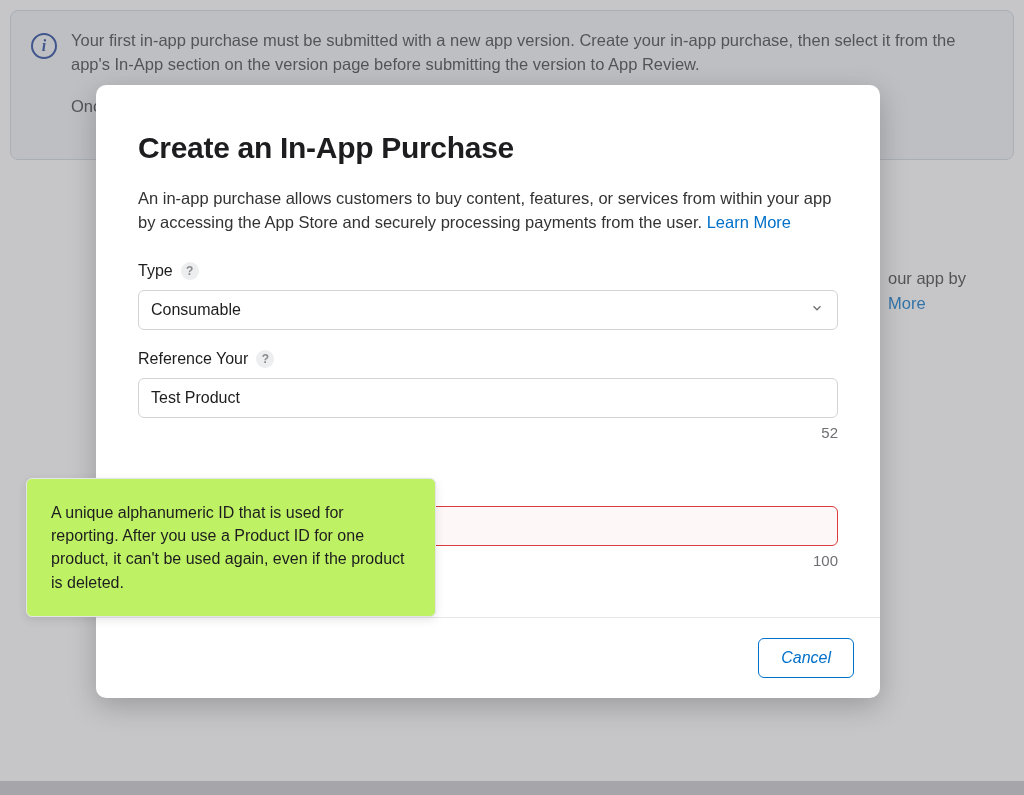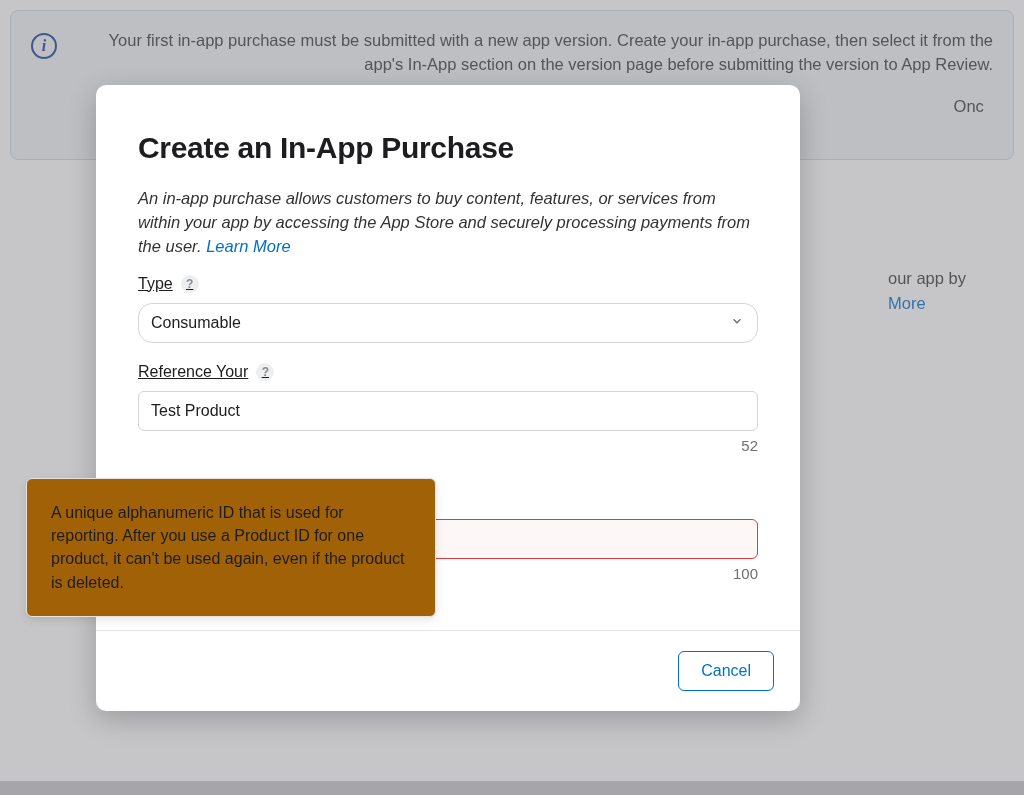--- a/index.html
+++ b/index.html
@@ -40,21 +40,21 @@
     border-radius: 50%;
     display: flex;
     align-items: center;
     justify-content: center;
     color: #1a3f99;
     font-family: Georgia, serif;
     font-weight: bold;
     font-size: 16px;
     font-style: italic;
   }
-  .info-banner p { margin-bottom: 18px; text-align: right; }
+  .info-banner p { margin-bottom: 18px; }
 
   .bg-card {
     margin-top: 28px;
     background: #fff;
     border-radius: 10px;
     padding: 30px;
     height: 240px;
     font-size: 16.5px;
     line-height: 1.5;
     color: #3b3b3d;
@@ -81,52 +81,50 @@
     position: absolute;
     inset: 0;
     background: rgba(120,120,124,0.42);
   }
 
   
   .modal {
     position: absolute;
     left: 96px;
     top: 85px;
-    width: 704px;
+    width: 784px;
     background: #fff;
     border-radius: 10px;
     box-shadow: 0 8px 28px rgba(0,0,0,0.22);
     display: flex;
     flex-direction: column;
   }
   .modal-body {
     padding: 46px 42px 40px 42px;
   }
   .modal-title {
     font-size: 30px;
     font-weight: 700;
     letter-spacing: -0.3px;
     margin-bottom: 22px;
   }
   .modal-desc {
     font-size: 16.5px;
     line-height: 1.45;
     color: #333;
-    margin-bottom: 16px;
-    font-style: italic;
+    margin-bottom: 27px;
   }
   .modal-desc a { color: #0070c9; text-decoration: none; }
 
   .field-group { margin-bottom: 20px; }
   .field-label-row {
     display: flex;
     align-items: flex-end;
     gap: 8px;
     margin-bottom: 10px;
-    text-decoration: underline;
   }
   .field-label {
     font-size: 16px;
     color: #1d1d1f;
     font-weight: 400;
   }
   .help-badge {
     width: 18px;
     height: 18px;
     border-radius: 50%;
@@ -140,21 +138,21 @@
     cursor: default;
   }
 
   .select-wrap {
     position: relative;
   }
   .select-input {
     width: 100%;
     height: 40px;
     border: 1px solid #d4d4d7;
-    border-radius: 14px;
+    border-radius: 6px;
     padding: 0 20px 0 12px;
     font-size: 16px;
     color: #1d1d1f;
     background: #fff;
     appearance: none;
     outline: none;
   }
   .select-chevron {
     position: absolute;
     right: 14px;
@@ -201,34 +199,35 @@
     border-radius: 6px;
     font-size: 16px;
     font-weight: 500;
     cursor: pointer;
     border: none;
   }
   .btn-cancel {
     background: #fff;
     border: 1px solid #0070c9;
     color: #0070c9;
+    font-style: italic;
   }
   .btn-create {
     background: #d8d8db;
     color: #fff;
     cursor: not-allowed;
   }
 
   
   .tooltip {
     position: absolute;
     left: 26px;
     top: 478px;
     width: 410px;
-    background: #a16207;
+    background: #bef264;
     border: 1px solid #e4e4e7;
     border-radius: 6px;
     padding: 22px 24px;
     font-size: 16px;
     line-height: 1.45;
     color: #1d1d1f;
     box-shadow: 0 3px 10px rgba(0,0,0,0.10);
     z-index: 50;
   }
 </style>

